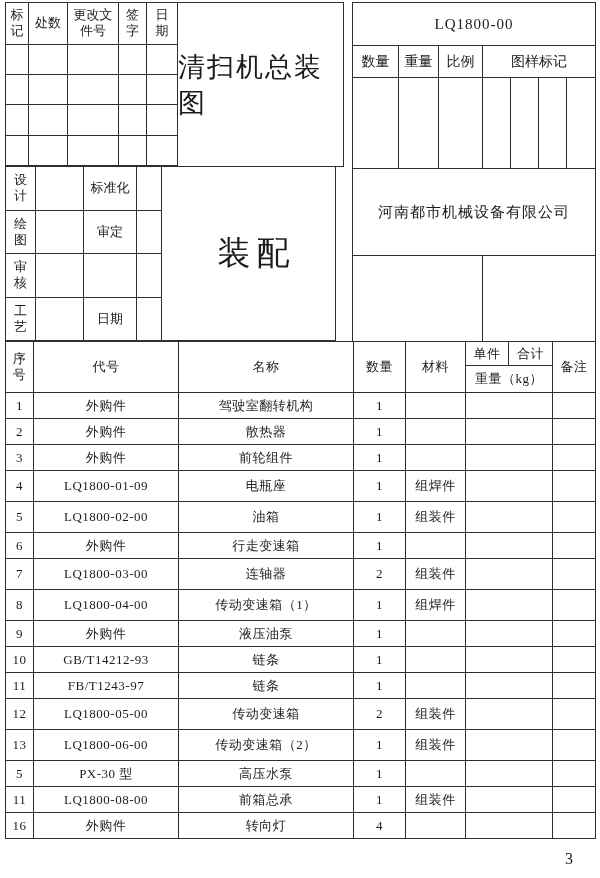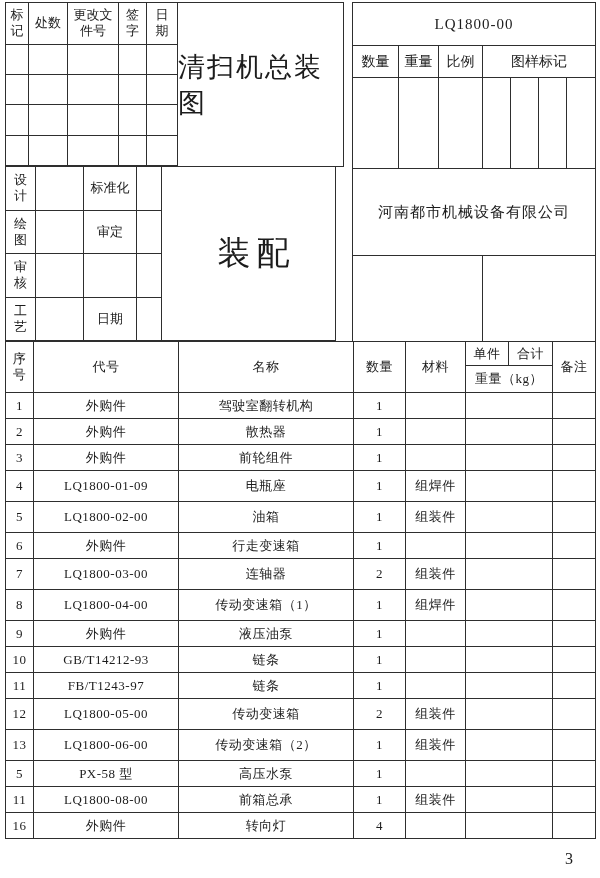--- a/index.html
+++ b/index.html
@@ -342,21 +342,21 @@
           <td>13</td>
           <td>LQ1800-06-00</td>
           <td>传动变速箱（2）</td>
           <td>1</td>
           <td>组装件</td>
           <td colspan="2"></td>
           <td></td>
         </tr>
         <tr class="r-n">
           <td>5</td>
-          <td>PX-58 型</td>
+          <td>PX-30 型</td>
           <td>高压水泵</td>
           <td>1</td>
           <td></td>
           <td colspan="2"></td>
           <td></td>
         </tr>
         <tr class="r-n">
           <td>11</td>
           <td>LQ1800-08-00</td>
           <td>前箱总承</td>

